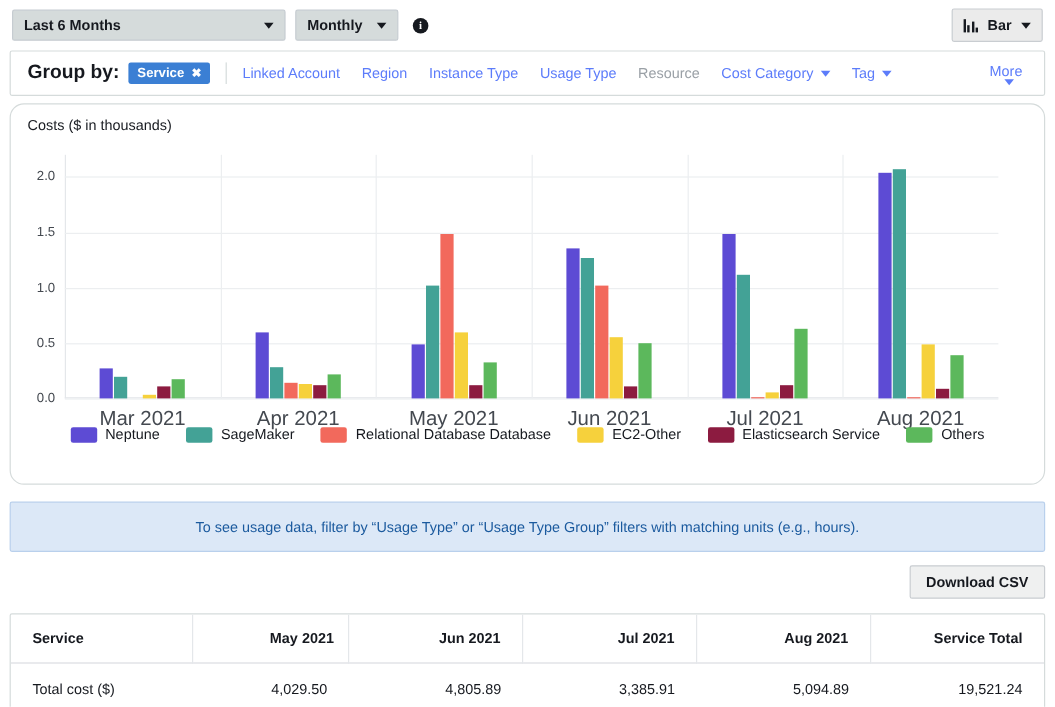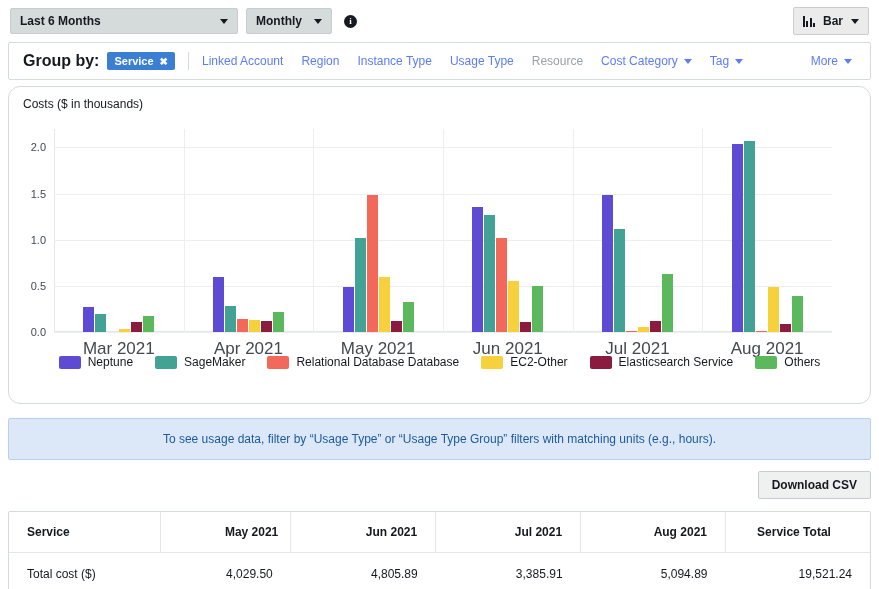--- a/index.html
+++ b/index.html
@@ -122,21 +122,21 @@
     white-space: nowrap;
   }
   .gb-link.disabled { color: #9aa0a6; cursor: default; }
   .gb-link .c {
     width:0;height:0;
     border-left:4px solid transparent;
     border-right:4px solid transparent;
     border-top:5px solid #5c7cfa;
     margin-left:6px;
   }
-  .gb-more { margin-left: auto; margin-right: 4px; }
+  .gb-more { margin-left: auto; margin-right: 4px; flex-direction: column; }
 
   
   .chart-card {
     margin: 6px 8px 0 8px;
     border: 1px solid #d5dbdb;
     border-radius: 12px;
     background: #fff;
     height: 318px;
     position: relative;
     box-sizing: border-box;
@@ -483,21 +483,21 @@
 
 <div class="table-wrap">
   <table>
     <thead>
       <tr id="thead-row">
           <th style="width: 17%;">Service</th>
           <th class="clip-left" style="width: 15%;"><span>May 2021</span></th>
           <th style="width: 17%;">Jun 2021</th>
           <th style="width: 17%;">Jul 2021</th>
           <th style="width: 17%;">Aug 2021</th>
-          <th style="width: 17%; text-align: center;">Service Total</th>
+          <th style="width: 17%;">Service Total</th>
         </tr>
     </thead>
     <tbody id="tbody">
         <tr>
           <td>Total cost ($)</td>
           <td>4,029.50</td>
           <td>4,805.89</td>
           <td>3,385.91</td>
           <td>5,094.89</td>
           <td>19,521.24</td>

